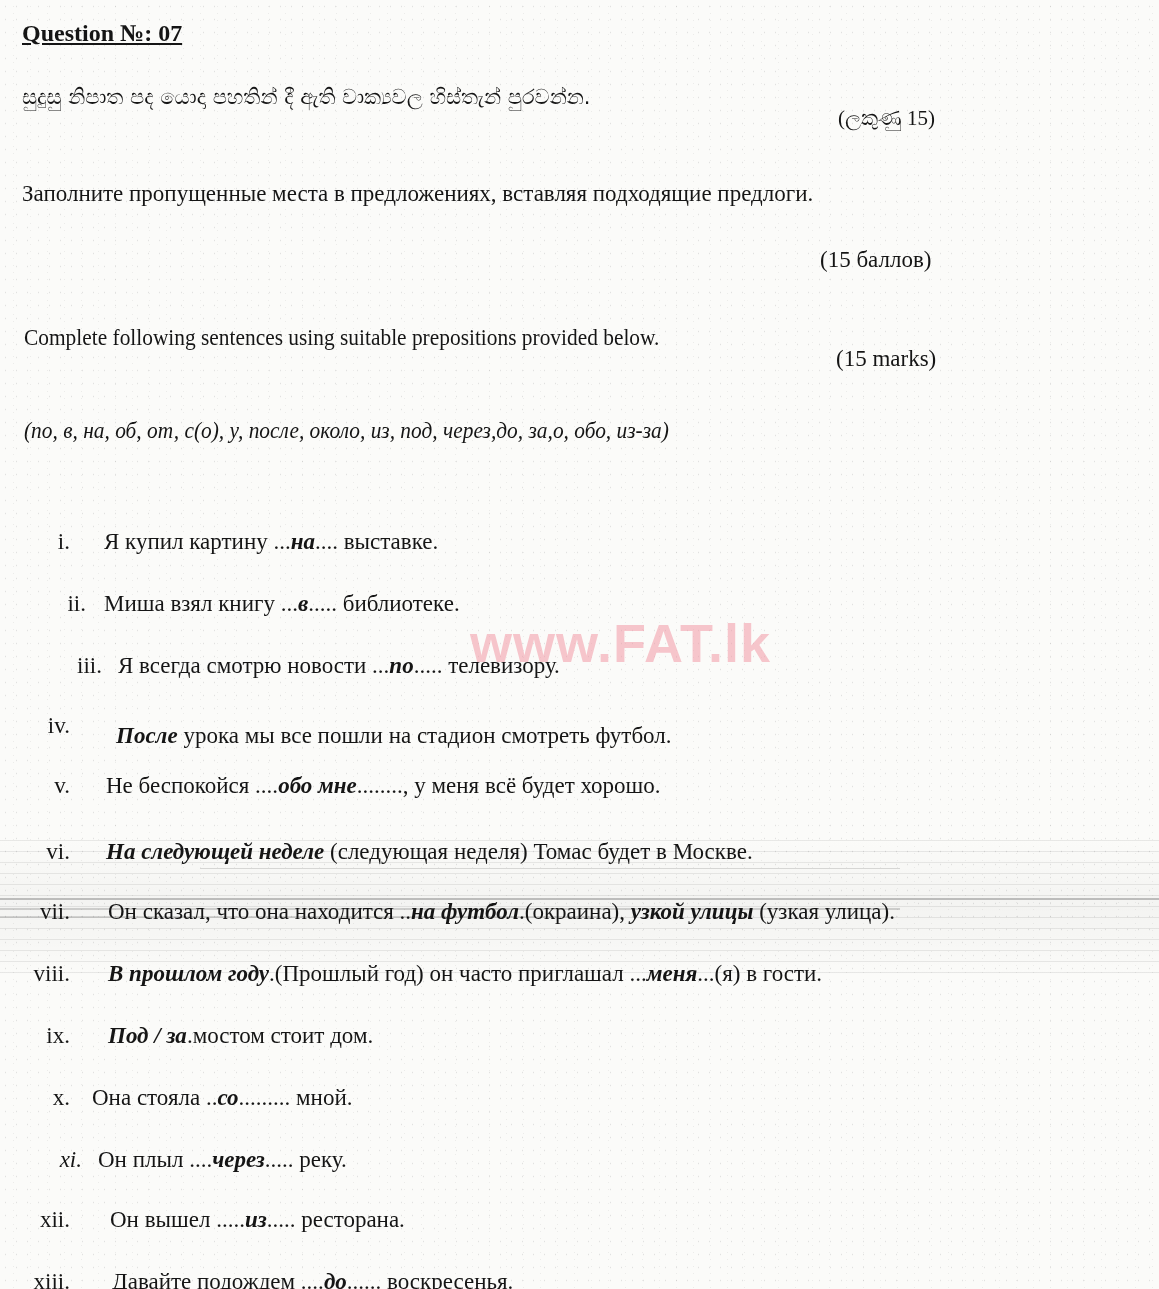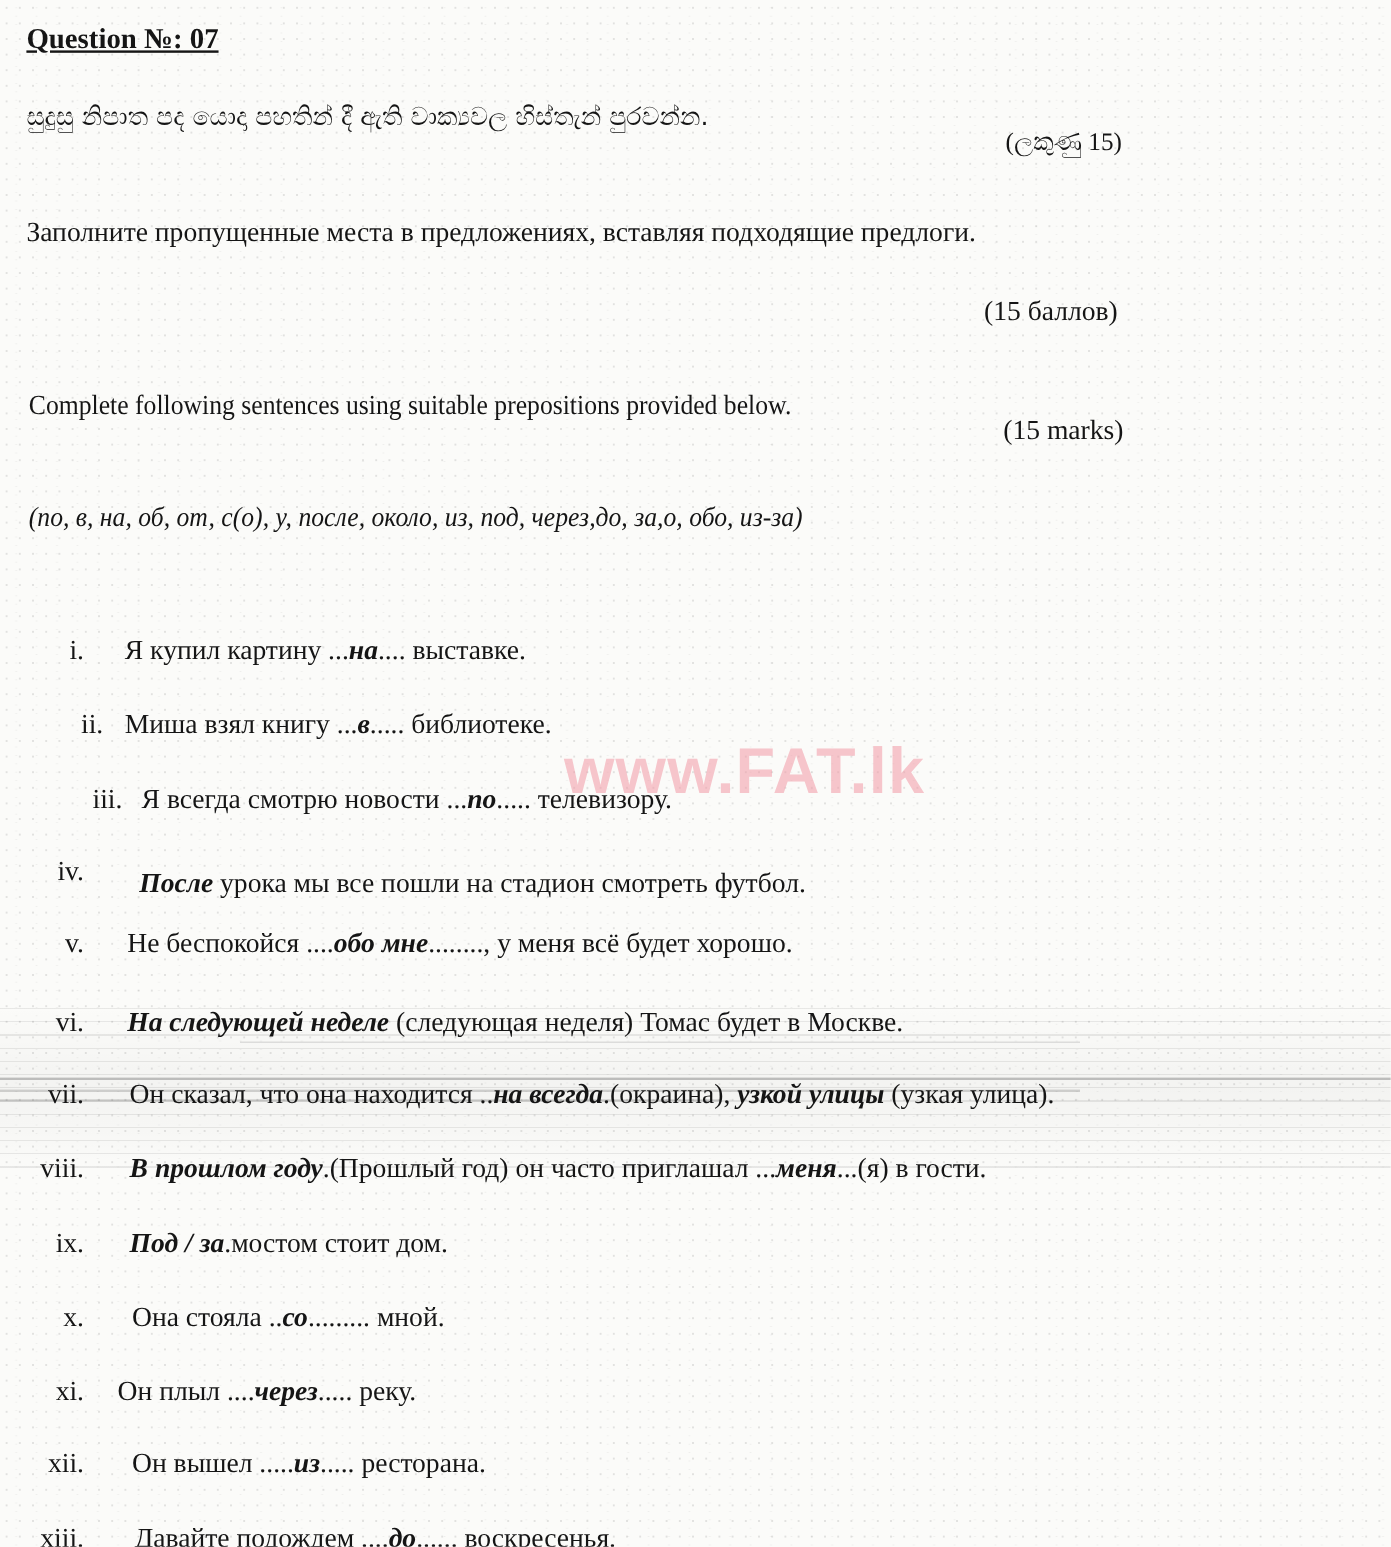--- a/index.html
+++ b/index.html
@@ -93,36 +93,36 @@
     <div class="item" style="top: 562px;">
       <span class="num" style="left: 0px;">v.</span>
       <span class="text" style="left: 106px;"><span>Не беспокойся ....</span><span class="ans">обо мне</span><span>........, у меня всё будет хорошо.</span></span>
     </div>
     <div class="item" style="top: 628px;">
       <span class="num" style="left: 0px;">vi.</span>
       <span class="text" style="left: 106px;"><span class="ans">На следующей неделе</span><span> (следующая неделя) Томас будет в Москве.</span></span>
     </div>
     <div class="item" style="top: 688px;">
       <span class="num" style="left: 0px;">vii.</span>
-      <span class="text" style="left: 108px;"><span>Он сказал, что она находится ..</span><span class="ans">на всегда</span><span>.(окраина), </span><span class="ans">узкой улицы</span><span> (узкая улица).</span></span>
+      <span class="text" style="left: 108px;"><span>Он сказал, что она находится ..</span><span class="ans">на футбол</span><span>.(окраина), </span><span class="ans">узкой улицы</span><span> (узкая улица).</span></span>
     </div>
     <div class="item" style="top: 750px;">
       <span class="num" style="left: 0px;">viii.</span>
       <span class="text" style="left: 108px;"><span class="ans">В прошлом году</span><span>.(Прошлый год) он часто приглашал ...</span><span class="ans">меня</span><span>...(я) в гости.</span></span>
     </div>
     <div class="item" style="top: 812px;">
       <span class="num" style="left: 0px;">ix.</span>
       <span class="text" style="left: 108px; text-align: right;"><span class="ans">Под / за</span><span>.мостом стоит дом.</span></span>
     </div>
     <div class="item" style="top: 874px;">
       <span class="num" style="left: 0px;">x.</span>
-      <span class="text" style="left: 110px; font-family: Liberation Serif, serif;"><span>Она стояла ..</span><span class="ans">со</span><span>......... мной.</span></span>
+      <span class="text" style="left: 92px; font-family: Liberation Serif, serif;"><span>Она стояла ..</span><span class="ans">со</span><span>......... мной.</span></span>
     </div>
     <div class="item" style="top: 936px;">
-      <span class="num" style="left: 0px;">xi.</span>
+      <span class="num" style="left: 12px; font-style: italic;">xi.</span>
       <span class="text" style="left: 98px;"><span>Он плыл ....</span><span class="ans">через</span><span>..... реку.</span></span>
     </div>
     <div class="item" style="top: 996px;">
       <span class="num" style="left: 0px;">xii.</span>
       <span class="text" style="left: 110px;"><span>Он вышел .....</span><span class="ans">из</span><span>..... ресторана.</span></span>
     </div>
     <div class="item" style="top: 1058px;">
       <span class="num" style="left: 0px;">xiii.</span>
       <span class="text" style="left: 112px;"><span>Давайте подождем ....</span><span class="ans">до</span><span>...... воскресенья.</span></span>
     </div>

